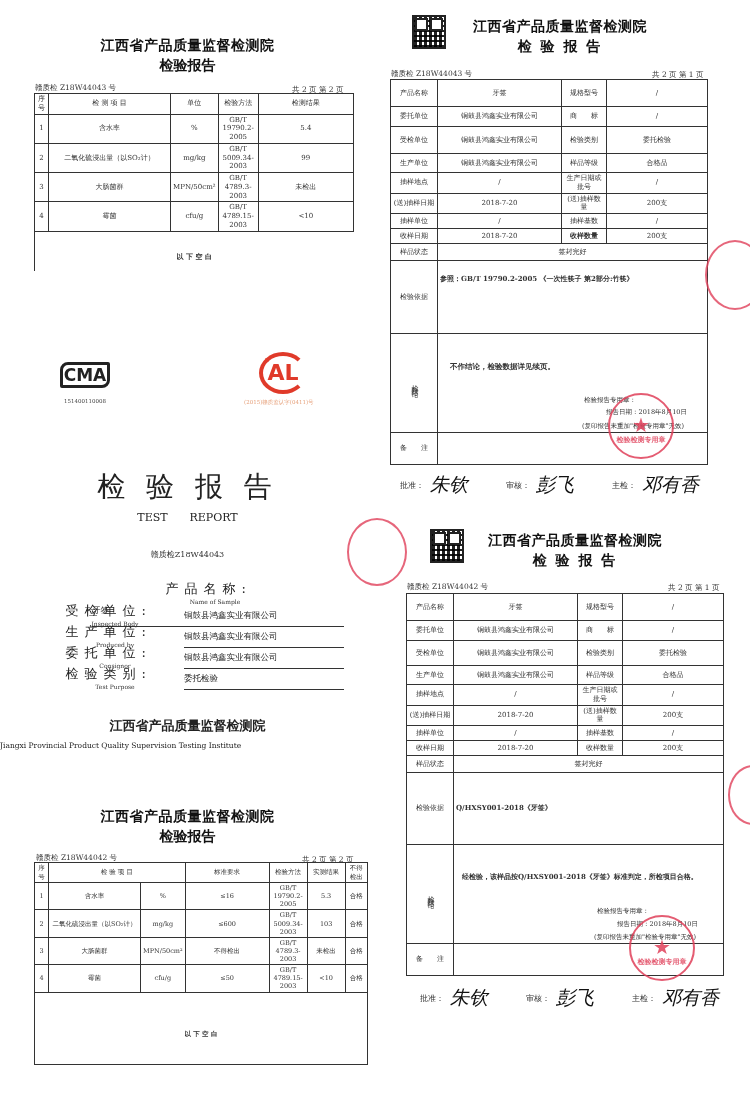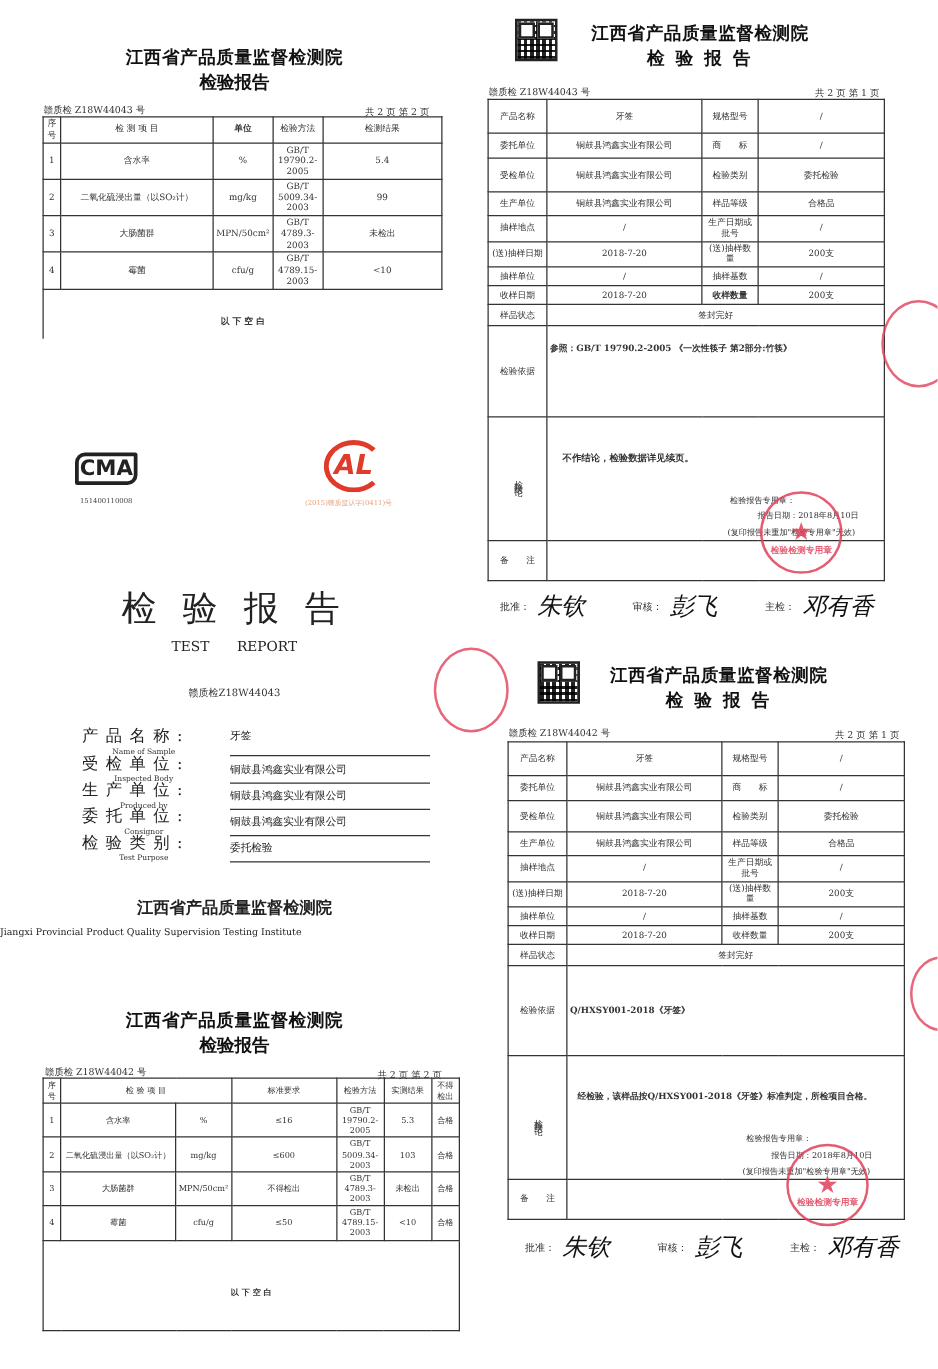--- a/index.html
+++ b/index.html
@@ -36,21 +36,21 @@
 <div>
   <div class="abs title1" style="left:0;top:37px;width:375px;">江西省产品质量监督检测院</div>
   <div class="abs title2" style="left:0;top:57px;width:375px;">检验报告</div>
   <div class="abs meta" style="left:35px;top:83px;">赣质检 Z18W44043 号</div>
   <div class="abs meta" style="left:292px;top:85px;">共 2 页 第 2 页</div>
   <table class="rep" style="left:34px;top:93px;width:320px;">
     <tbody>
         <tr style="height:19px;">
       <td style="width:14px;">序号</td>
       <td style="width:122px;text-align:center;">检 测 项 目</td>
-      <td style="width:40px;font-weight:bold;">单位</td>
+      <td style="width:40px;">单位</td>
       <td style="width:40px;">检验方法</td>
       <td>检测结果</td>
     </tr>
     <tr style="height:27px;">
       <td>1</td>
           <td>含水率</td>
           <td>%</td>
           <td>GB/T 19790.2-2005</td>
           <td>5.4</td>
     </tr>
@@ -77,29 +77,29 @@
     </tr>
     <tr style="height:40px;">
       <td colspan="5" style="border-bottom:none;border-right:none;font-weight:bold;padding-top:14px;">以 下 空 白</td>
     </tr>
   </tbody>
     </table>
 </div>
 
 <div class="abs" style="left:60px;top:362px;width:50px;height:26px;border:3px solid #222;border-radius:8px 2px 8px 2px;font-family:'DejaVu Sans',sans-serif;font-weight:bold;font-size:17px;line-height:20px;text-align:center;color:#222;">CMA</div>
 <div class="abs" style="left:64px;top:398px;font-size:5.5px;color:#444;">151400110008</div>
-<div class="abs" style="left:259px;top:352px;width:48px;height:42px;border:4px solid #e03a2a;border-right-color:transparent;border-radius:50%;font-family:'DejaVu Sans',sans-serif;font-weight:bold;font-size:22px;line-height:34px;text-align:center;color:#e03a2a;font-style:italic;">AL</div>
+<div class="abs" style="left:259px;top:352px;width:48px;height:42px;border:4px solid #e03a2a;border-right-color:transparent;border-radius:50%;font-family:'DejaVu Sans',sans-serif;font-weight:bold;font-size:22px;line-height:34px;text-align:center;color:#e03a2a;">AL</div>
 <div class="abs" style="left:244px;top:399px;font-size:5.5px;color:#e6a07a;">(2015)赣质监认字(0411)号</div>
 
 <div>
   <div class="abs" style="left:0;top:468px;width:375px;text-align:center;font-size:28px;letter-spacing:6px;color:#222;">检 验 报 告</div>
   <div class="abs" style="left:0;top:510px;width:375px;text-align:center;font-size:11px;color:#222;white-space:pre;">TEST　　REPORT</div>
   <div class="abs" style="left:0;top:549px;width:375px;text-align:center;font-size:8px;color:#333;">赣质检Z18W44043</div>
 
-  <div class="field-row" style="top:578px;">
+  <div class="field-row" style="top:578px;flex-direction:column;">
     <div class="field-label"><span class="cn">产品名称:</span><span class="en">Name of Sample</span></div>
     <div class="field-value" style="height:22px;">牙签</div>
   </div>
   <div class="field-row" style="top:600px;">
     <div class="field-label"><span class="cn">受检单位:</span><span class="en">Inspected Body</span></div>
     <div class="field-value">铜鼓县鸿鑫实业有限公司</div>
   </div>
   <div class="field-row" style="top:621px;">
     <div class="field-label"><span class="cn">生产单位:</span><span class="en">Produced by</span></div>
     <div class="field-value">铜鼓县鸿鑫实业有限公司</div>

